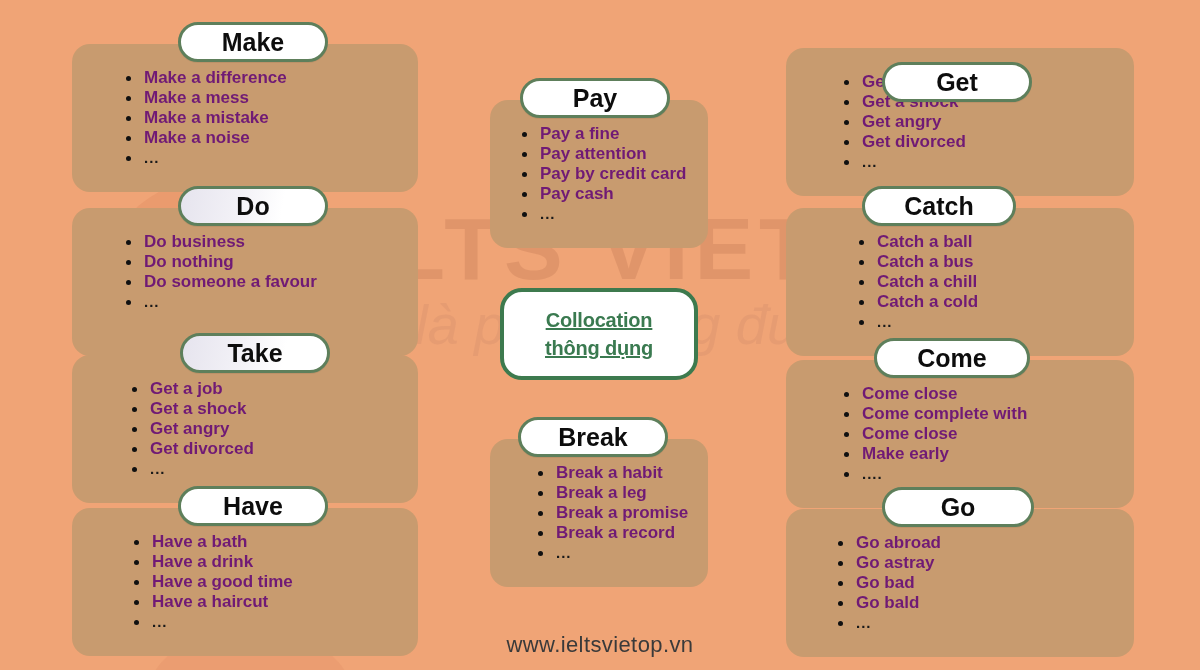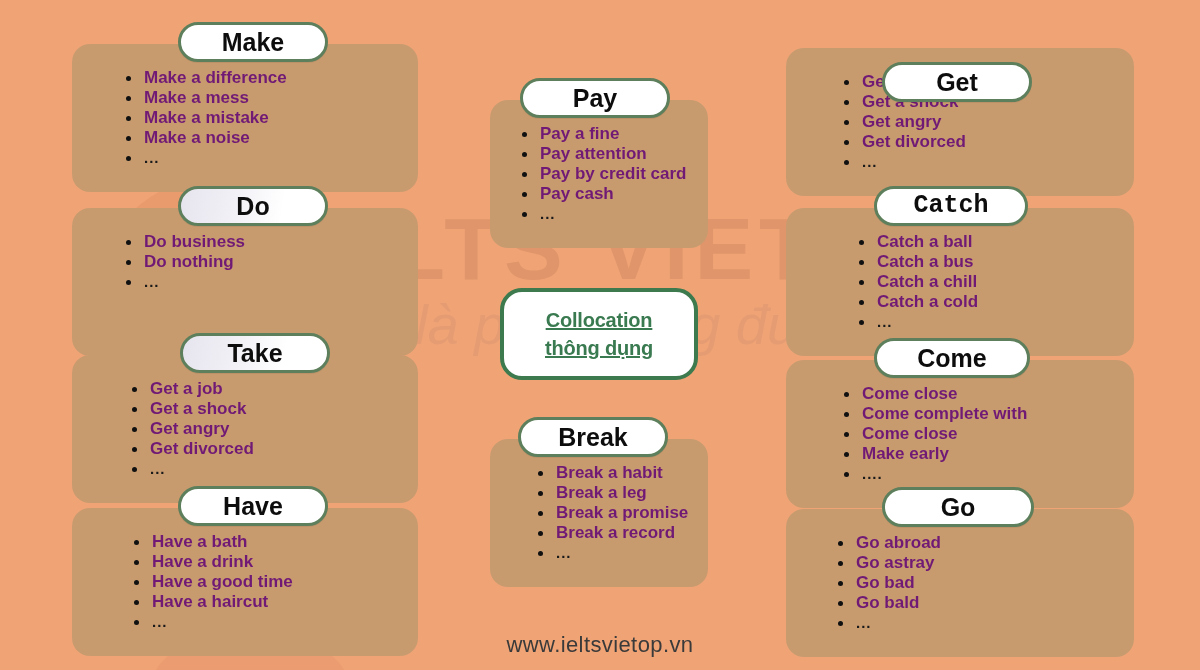--- a/index.html
+++ b/index.html
@@ -206,20 +206,21 @@
     </div>
 
     <div class="group" style="position:absolute; left:0; top:164px; width:346px;">
       <div class="card" style="width:346px; height:148px;"></div>
       <div class="pill tinted" style="left:106px; width:150px;">
         <span>Do</span>
       </div>
       <ul class="items">
         <li>Do business</li>
         <li>Do nothing</li>
+        <li>Do someone a favour</li>
         <li class="ellip">...</li>
       </ul>
     </div>
 
     <div class="group" style="position:absolute; left:0; top:311px; width:346px;">
       <div class="card" style="width:346px; height:148px;"></div>
       <div class="pill tinted" style="left:108px; width:150px;">
         <span>Take</span>
       </div>
       <ul class="items" style="left:60px;">
@@ -290,21 +291,21 @@
         <li>Get a job</li>
         <li>Get a shock</li>
         <li>Get angry</li>
         <li>Get divorced</li>
         <li class="ellip">...</li>
       </ul>
     </div>
 
     <div class="group" style="position:absolute; left:0; top:160px; width:348px;">
       <div class="card" style="width:348px; height:148px;"></div>
-      <div class="pill" style="left:88px; width:154px;font-family:Liberation Mono, monospace;">
+      <div class="pill" style="left:76px; width:154px;">
         <span>Catch</span>
       </div>
       <ul class="items" style="left:73px;">
         <li>Catch a ball</li>
         <li>Catch a bus</li>
         <li>Catch a chill</li>
         <li>Catch a cold</li>
         <li class="ellip">...</li>
       </ul>
     </div>

